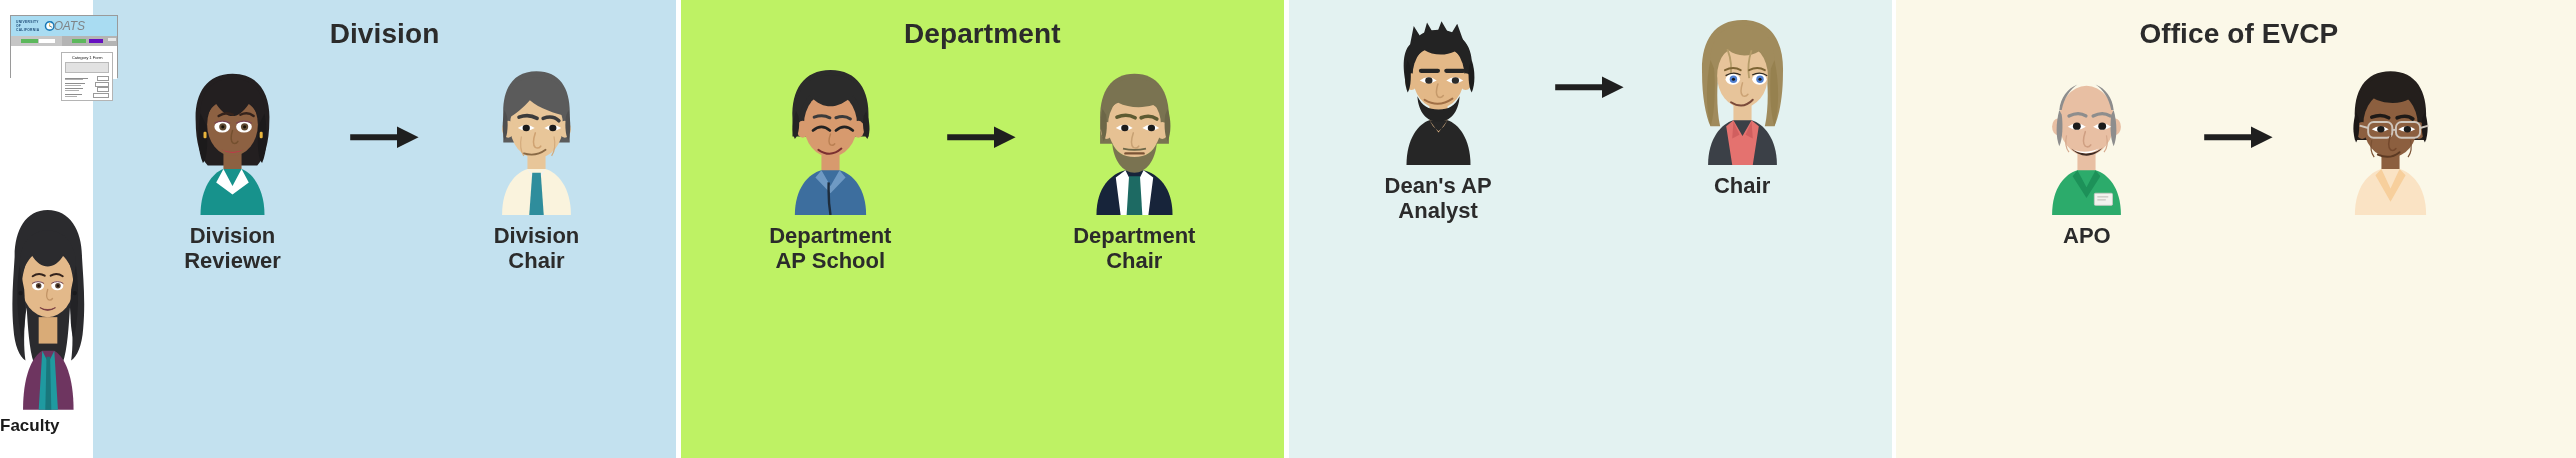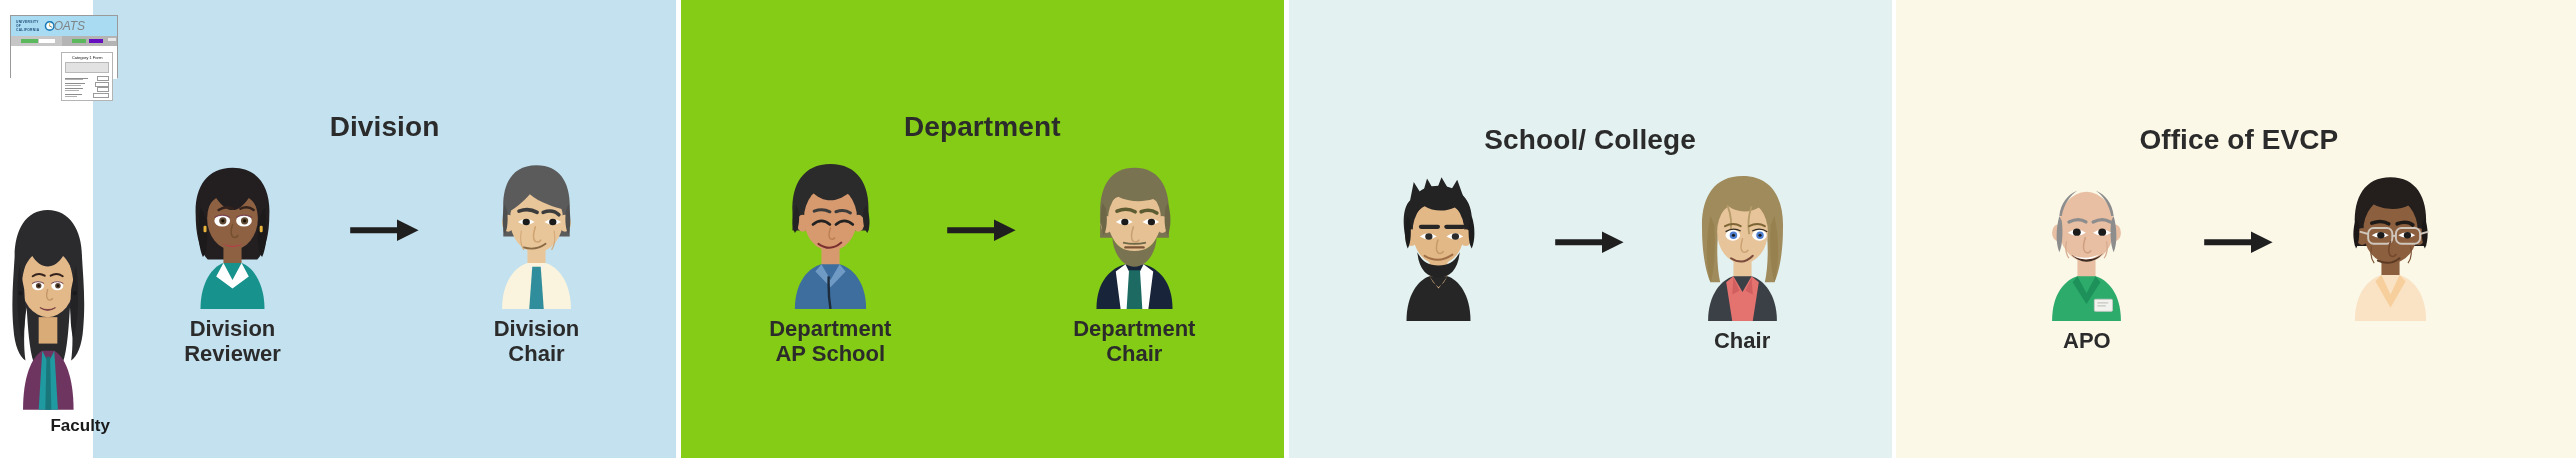--- a/index.html
+++ b/index.html
@@ -133,44 +133,42 @@
   .faculty-avatar{
     position:absolute;
     left:4.8px;top:199px;
     width:86px;height:211px;
     z-index:8;
   }
   .faculty-label{
     position:absolute;
     left:0;top:416px;
     width:95px;
-    text-align:right;
+    text-align:left;
     font-size:17px;
     font-weight:bold;
     color:#1a1a1a;
     z-index:8;
     font-family:"Liberation Sans", sans-serif;
-    margin-left:15px;
   }
 
   
   .col{
     position:relative;
     height:459px;
     box-sizing:border-box;
     display:flex;
     flex-direction:column;
     align-items:center;
     margin-right:4.8px;
-    justify-content:center;
   }
   .col:last-child{margin-right:0;}
 
   .col-division{ flex:0 0 583px; background:#c3e1ef; padding-top:0; }
-  .col-department{ flex:0 0 603px; background:#84cc16; }
+  .col-department{ flex:0 0 603px; background:#bef264; }
   .col-school{ flex:0 0 603px; background:#e3f2f1; }
   .col-evcp{ flex:0 0 685px; background:#fbf8e8; }
 
   .col-title{
     margin-top:18px;
     font-size:28px;
     font-weight:bold;
     color:#2b2b2b;
     letter-spacing:0.1px;
     text-align:center;
@@ -477,21 +475,20 @@
         <div class="role">
           <div>Department</div>
           <div>Chair</div>
         </div>
       </div>
 
     </div>
   </div>
 
   <div class="col col-school">
-    <div class="col-title">School/ College</div>
     <div class="pair">
 
       <div class="person">
         <svg class="av" viewBox="0 0 230 260">
           <path d="M68 60 L74 30 L88 52 L96 24 L110 48 L120 22 L134 46 L146 26 L156 54 C172 70 172 106 168 130 L62 130 C56 104 54 74 68 60 Z" fill="#232323"></path>
           <rect x="100" y="150" width="30" height="40" fill="#e3b887"></rect>
           <path d="M62 260 C62 216 82 192 100 186 L130 186 C148 192 168 216 168 260 Z" fill="#262626"></path>
           <path d="M100 186 L115 206 L130 186 L124 196 L115 204 L106 196 Z" fill="#e3b887"></path>
           <ellipse cx="115" cy="112" rx="43" ry="54" fill="#e3b887"></ellipse>
           <ellipse cx="70" cy="122" rx="10" ry="14" fill="#e3b887"></ellipse>
@@ -502,20 +499,24 @@
           <path d="M86 104 h28" stroke="#262626" stroke-width="7" stroke-linecap="round"></path>
           <path d="M128 104 h28" stroke="#262626" stroke-width="7" stroke-linecap="round"></path>
           <path d="M84 120 q14 -11 28 0 q-14 9 -28 0 z" fill="#ffffff"></path>
           <path d="M128 120 q14 -11 28 0 q-14 9 -28 0 z" fill="#ffffff"></path>
           <ellipse cx="99" cy="120" rx="6" ry="5.5" fill="#2b2b2b"></ellipse>
           <ellipse cx="143" cy="120" rx="6" ry="5.5" fill="#2b2b2b"></ellipse>
           <path d="M114 126 q-5 16 0 21 q5 3 9 -2" stroke="#c69a6b" stroke-width="2.6" fill="none" stroke-linecap="round"></path>
           <path d="M80 146 C82 174 96 188 115 188 C134 188 148 174 150 146 C142 162 132 168 115 168 C98 168 88 162 80 146 Z" fill="#232323"></path>
           <path d="M92 152 q23 14 46 -2" stroke="#a06f45" stroke-width="3.4" fill="none" stroke-linecap="round"></path>
         </svg>
+        <div class="role">
+          <div>Dean's AP</div>
+          <div>Analyst</div>
+        </div>
       </div>
 
       <div class="arrow-wrap">
         <svg class="arrow" width="72" height="26.5" viewBox="0 0 120 44">
           <path d="M2 22 H88" stroke="#1f1f1f" stroke-width="10"></path>
           <path d="M80 4 L116 22 L80 40 Z" fill="#1f1f1f"></path>
         </svg>
       </div>
 
       <div class="person">

